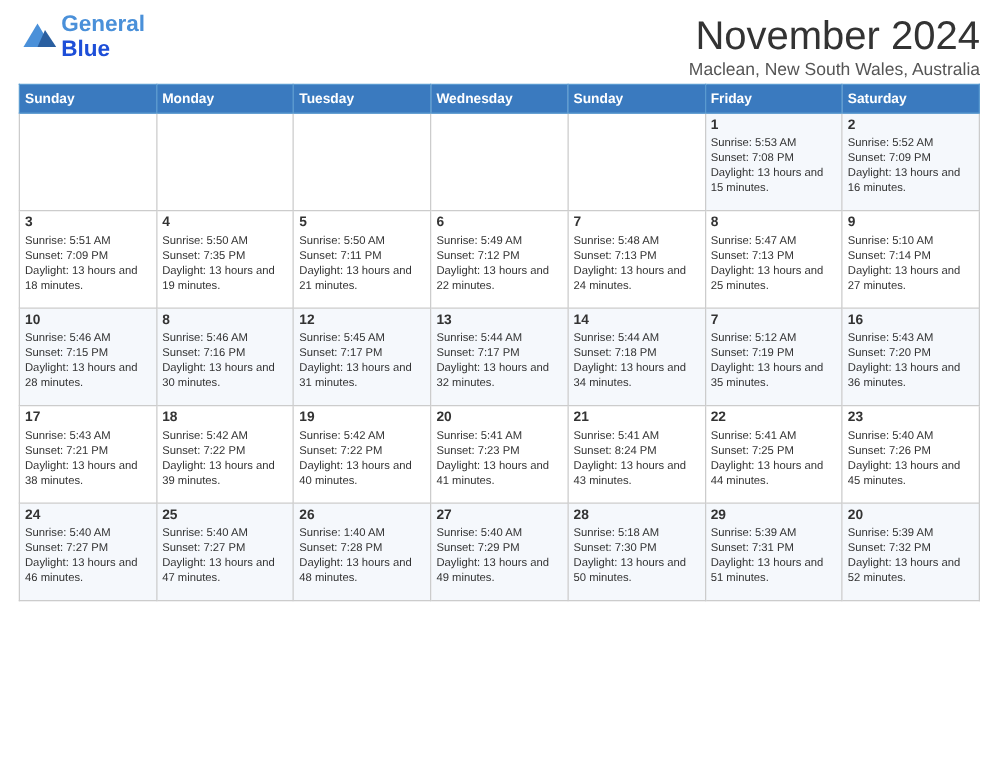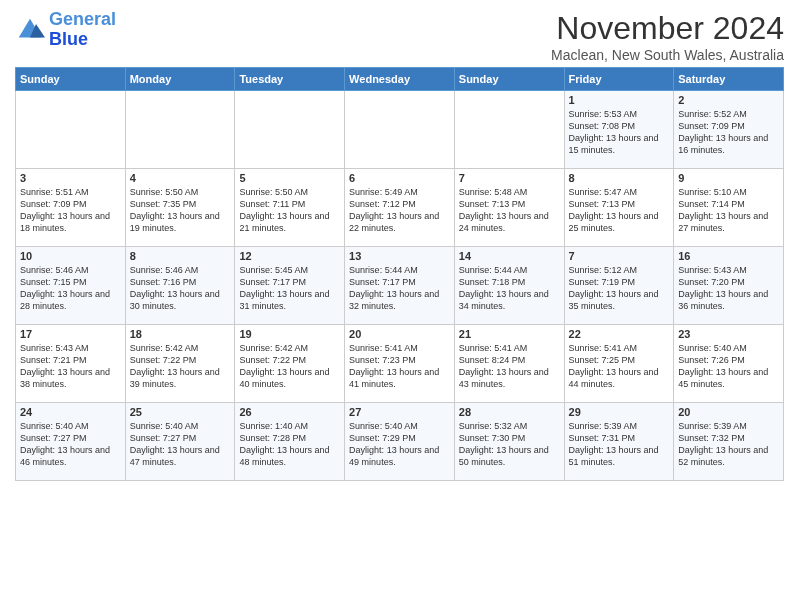--- a/index.html
+++ b/index.html
@@ -325,21 +325,21 @@
           </td>
           <td>
             <div class="day-number">27</div>
             <div class="day-info">Sunrise: 5:40 AM
 Sunset: 7:29 PM
 Daylight: 13 hours
 and 49 minutes.</div>
           </td>
           <td>
             <div class="day-number">28</div>
-            <div class="day-info">Sunrise: 5:32 AM
+            <div class="day-info">Sunrise: 5:18 AM
 Sunset: 7:30 PM
 Daylight: 13 hours
 and 50 minutes.</div>
           </td>
           <td>
             <div class="day-number">29</div>
             <div class="day-info">Sunrise: 5:39 AM
 Sunset: 7:31 PM
 Daylight: 13 hours
 and 51 minutes.</div>

